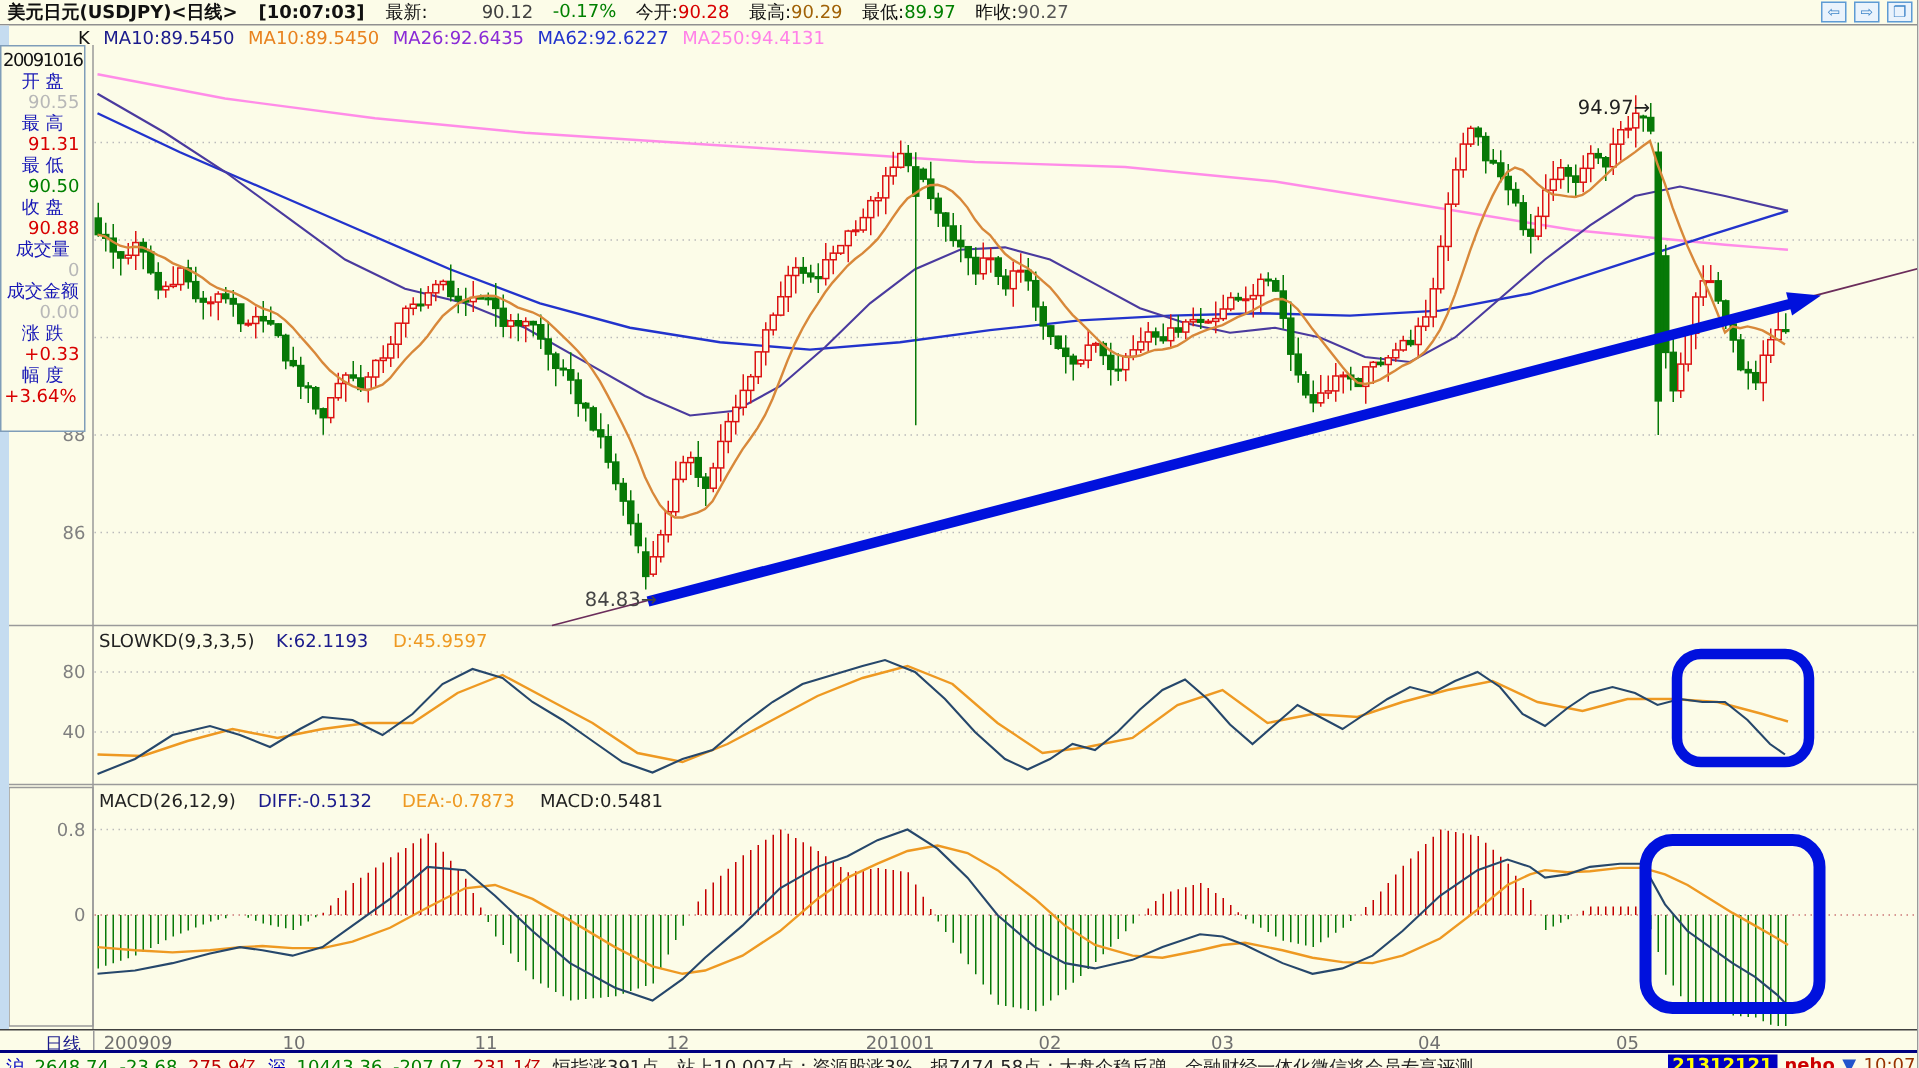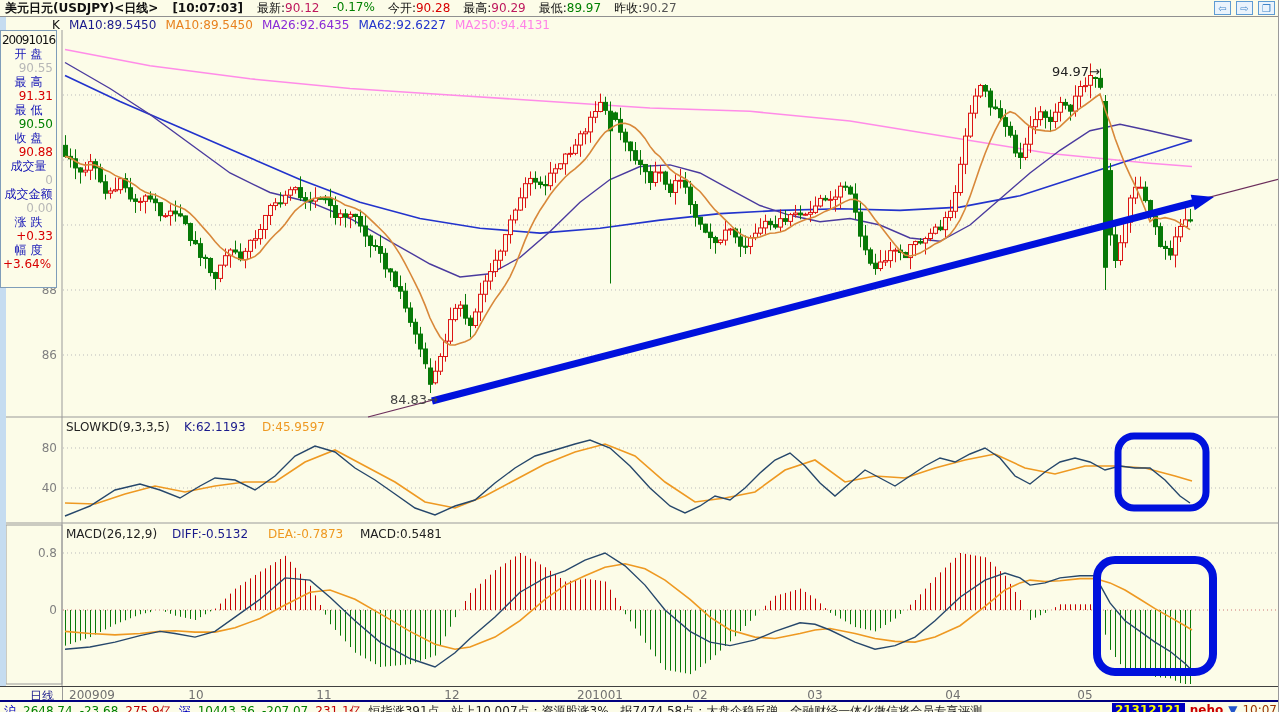--- a/index.html
+++ b/index.html
@@ -750,24 +750,24 @@
       <text x="172" y="538" fill="#1A1A8C" font-size="12" text-anchor="start" font-family="&quot;DejaVu Sans&quot;,sans-serif">DIFF:-0.5132</text>
       <text x="268" y="538" fill="#EE9922" font-size="12" text-anchor="start" font-family="&quot;DejaVu Sans&quot;,sans-serif">DEA:-0.7873</text>
       <text x="360" y="538" fill="#222" font-size="12" text-anchor="start" font-family="&quot;DejaVu Sans&quot;,sans-serif">MACD:0.5481</text>
       <rect x="1097" y="560" width="116" height="112" rx="18" fill="none" stroke="#0011DD" stroke-width="8"></rect>
     </svg>
 
   <div id="titlebar">
     <span class="tt">美元日元(USDJPY)&lt;日线&gt;</span>
     <span class="tt">[10:07:03]</span>
     <span id="headerfields" style="display:flex;gap:13px;">
-        <span class="hfield"><span style="color: rgb(17, 17, 17);">最新:</span><span style="color: #be185d;">90.12</span></span>
+        <span class="hfield"><span style="color: rgb(17, 17, 17);">最新:</span><span style="color: #404040; margin-left: 36px;">90.12</span></span>
         <span class="hfield"><span style="color: rgb(0, 128, 0);">-0.17%</span></span>
         <span class="hfield"><span style="color: rgb(17, 17, 17);">今开:</span><span style="color: rgb(216, 0, 0);">90.28</span></span>
-        <span class="hfield"><span style="color: rgb(17, 17, 17);">最高:</span><span style="color: #be185d;">90.29</span></span>
+        <span class="hfield"><span style="color: rgb(17, 17, 17);">最高:</span><span style="color: #a16207;">90.29</span></span>
         <span class="hfield"><span style="color: rgb(17, 17, 17);">最低:</span><span style="color: rgb(0, 128, 0);">89.97</span></span>
         <span class="hfield"><span style="color: rgb(17, 17, 17);">昨收:</span><span style="color: rgb(85, 85, 85); text-align: right;">90.27</span></span>
       </span>
   </div>
   <div id="winbtns">
       <div class="wbtn"><span>⇦</span></div>
       <div class="wbtn"><span>⇨</span></div>
       <div class="wbtn"><span>❐</span></div>
     </div>
 

